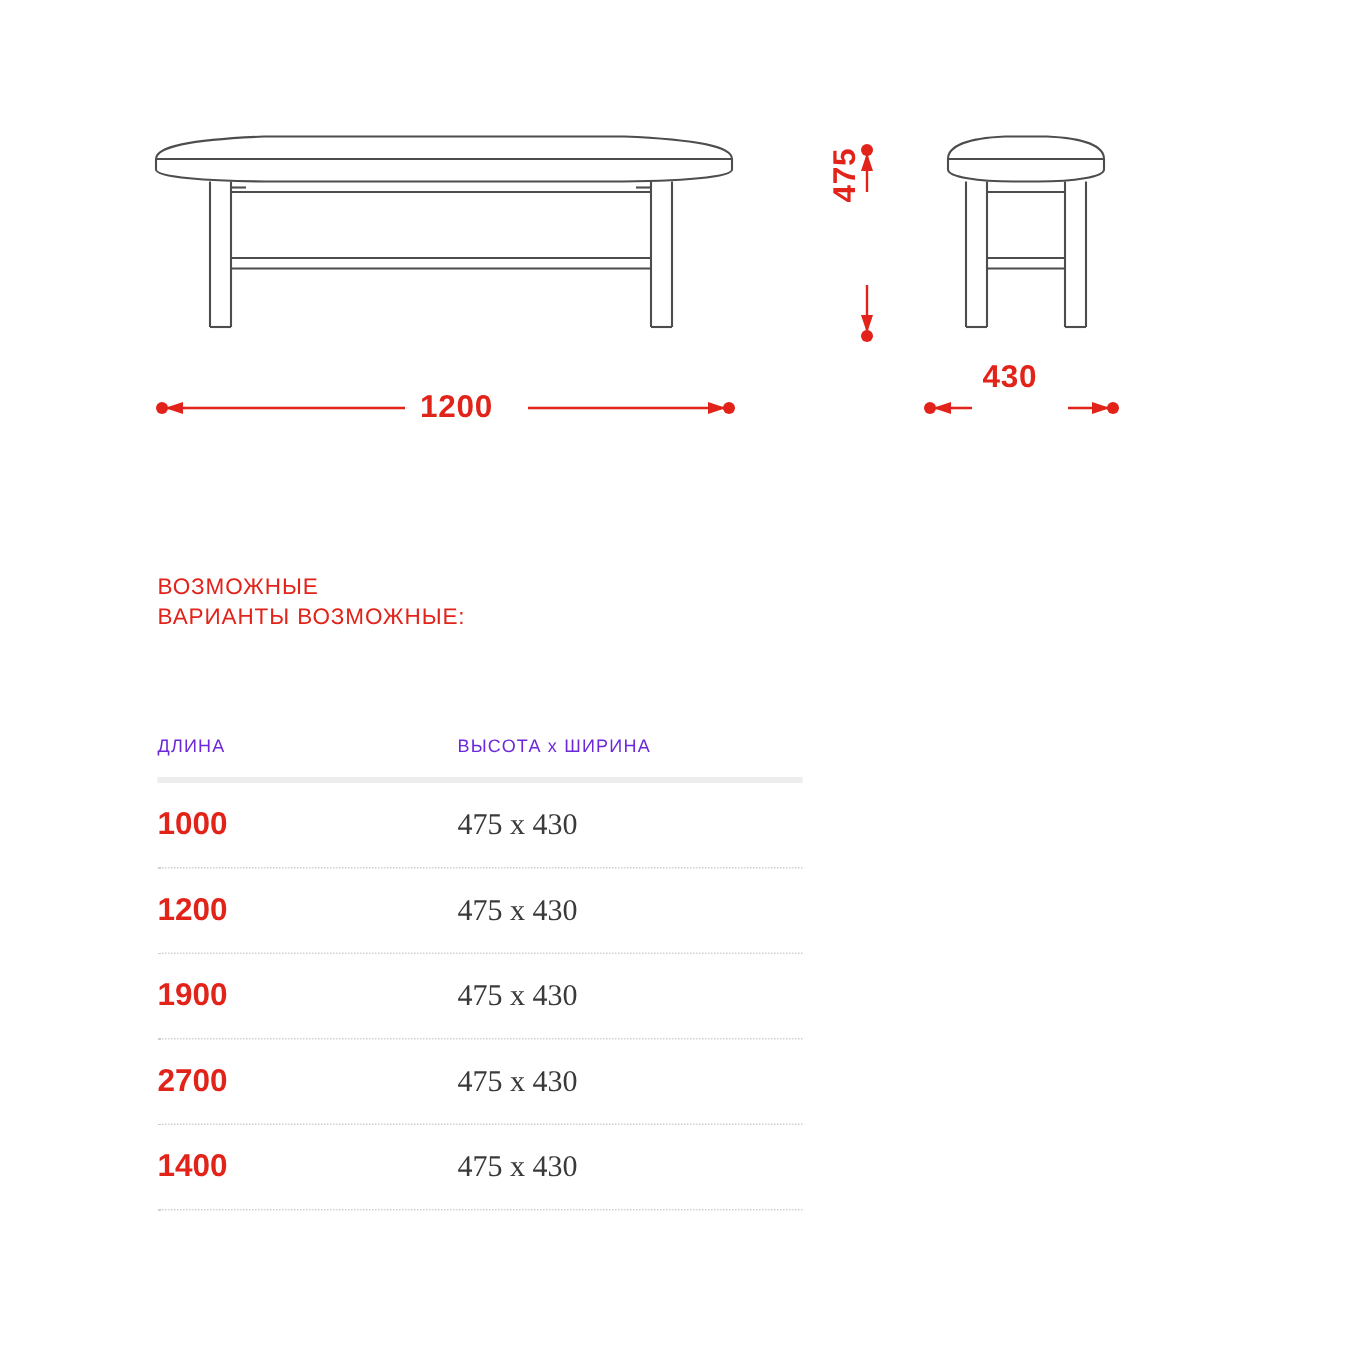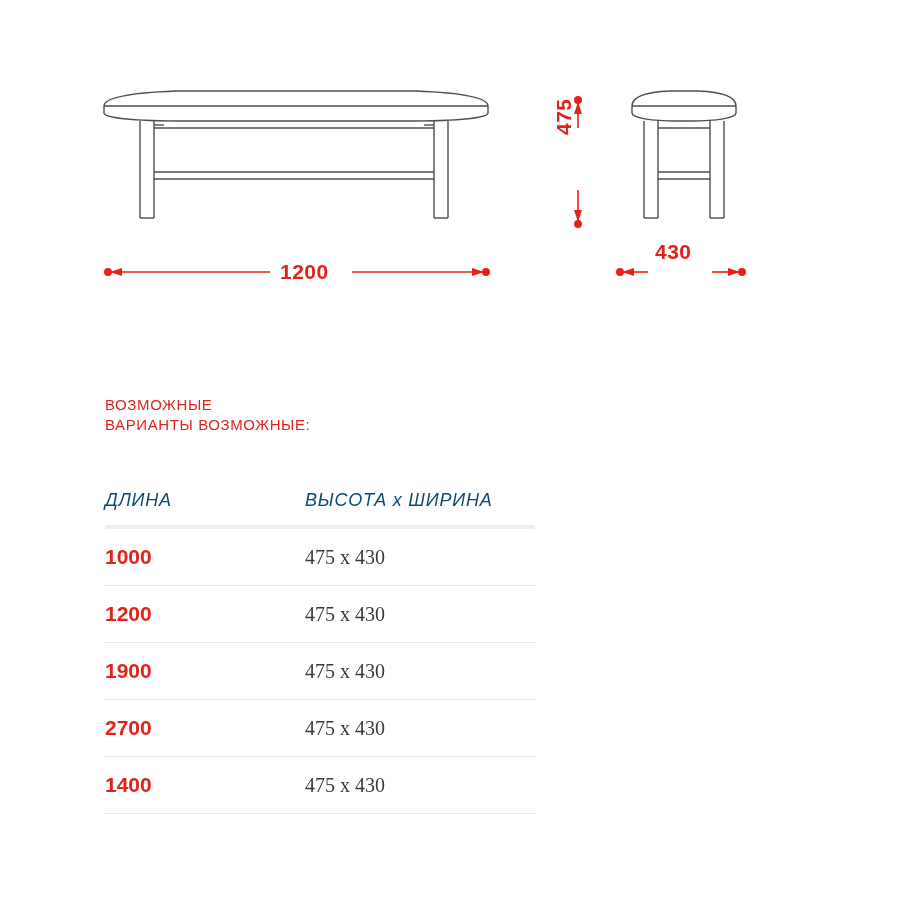--- a/index.html
+++ b/index.html
@@ -59,42 +59,41 @@
     left: 552px;
     top: 135px;
     transform: rotate(-90deg);
     transform-origin: left top;
   }
 
   
   .caption {
     position: absolute;
     left: 105px;
-    top: 395px;
+    top: 382px;
     color: #e2231a;
     font-size: 15px;
     line-height: 20px;
     letter-spacing: 0.6px;
   }
   .caption div { white-space: pre; }
 
   
   .variants-table {
     position: absolute;
     left: 105px;
     top: 490px;
     width: 430px;
   }
   .vt-head {
     display: flex;
-    font-size: 18px;
+    font-size: 12px;
     letter-spacing: 0.8px;
-    color: #0c4a6e;
+    color: #6d28d9;
     padding-bottom: 14px;
-    font-style: italic;
   }
   .vt-head .col-len { width: 200px; }
   .vt-head .col-hw  { width: 230px; }
 
   .vt-rule {
     height: 4px;
     background: #ededed;
     width: 430px;
   }
 

